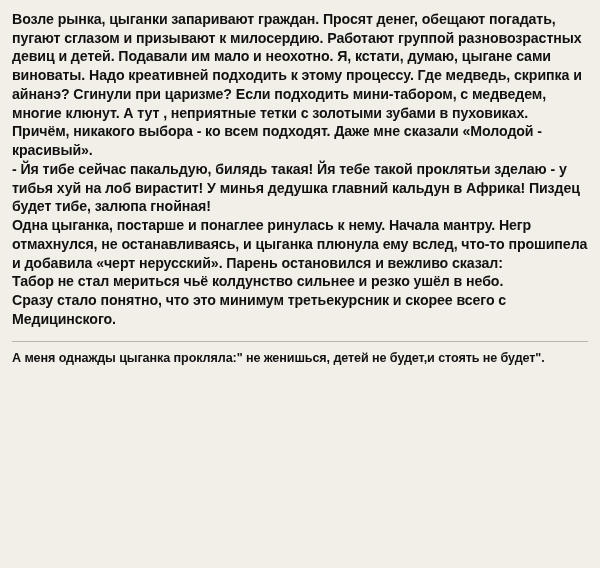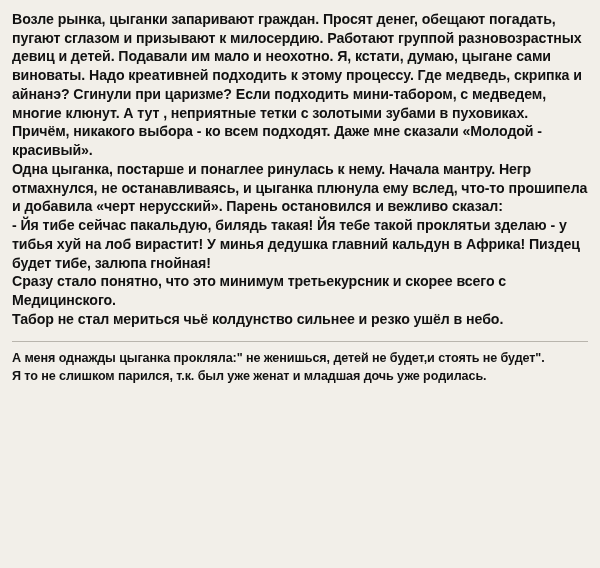--- a/index.html
+++ b/index.html
@@ -53,27 +53,26 @@
     flex: 1 1 auto;
   }
 </style>
 </head>
 <body>
 
 <div class="page">
 
   <div class="main-story">
     <p>Возле рынка, цыганки запаривают граждан. Просят денег, обещают погадать, пугают сглазом и призывают к милосердию. Работают группой разновозрастных девиц и детей. Подавали им мало и неохотно. Я, кстати, думаю, цыгане сами виноваты. Надо креативней подходить к этому процессу. Где медведь, скрипка и айнанэ? Сгинули при царизме? Если подходить мини-табором, с медведем, многие клюнут. А тут , неприятные тетки с золотыми зубами в пуховиках. Причём, никакого выбора - ко всем подходят. Даже мне сказали «Молодой - красивый».</p>
+    <p>- Йя тибе сейчас пакальдую, билядь такая! Йя тебе такой проклятьи зделаю - у тибья хуй на лоб вирастит! У минья дедушка главний кальдун в Африка! Пиздец будет тибе, залюпа гнойная!</p>
     <p>Одна цыганка, постарше и понаглее ринулась к нему. Начала мантру. Негр отмахнулся, не останавливаясь, и цыганка плюнула ему вслед, что-то прошипела и добавила «черт нерусский». Парень остановился и вежливо сказал:</p>
-    <p>- Йя тибе сейчас пакальдую, билядь такая! Йя тебе такой проклятьи зделаю - у тибья хуй на лоб вирастит! У минья дедушка главний кальдун в Африка! Пиздец будет тибе, залюпа гнойная!</p>
+    <p>Табор не стал мериться чьё колдунство сильнее и резко ушёл в небо.</p>
     <p>Сразу стало понятно, что это минимум третьекурсник и скорее всего с Медицинского.</p>
-    <p>Табор не стал мериться чьё колдунство сильнее и резко ушёл в небо.</p>
   </div>
 
   <hr class="divider">
 
   <div class="comment">
     <p>А меня однажды цыганка прокляла:" не женишься, детей не будет,и стоять не будет".</p>
-    <p>Я то не слишком парился, т.к. был уже женат и младшая дочь уже родилась.</p>
   </div>
 
   <div class="spacer"></div>
 </div>
 
 </body></html>

